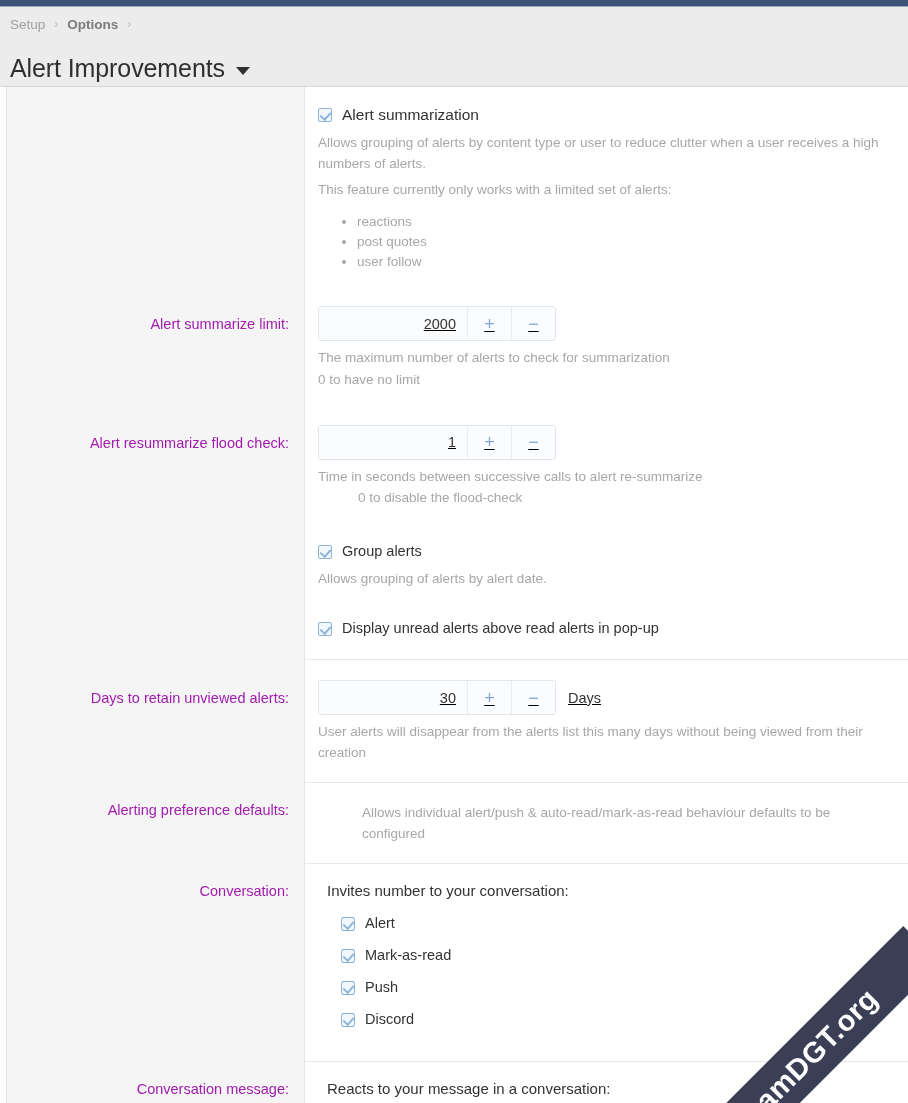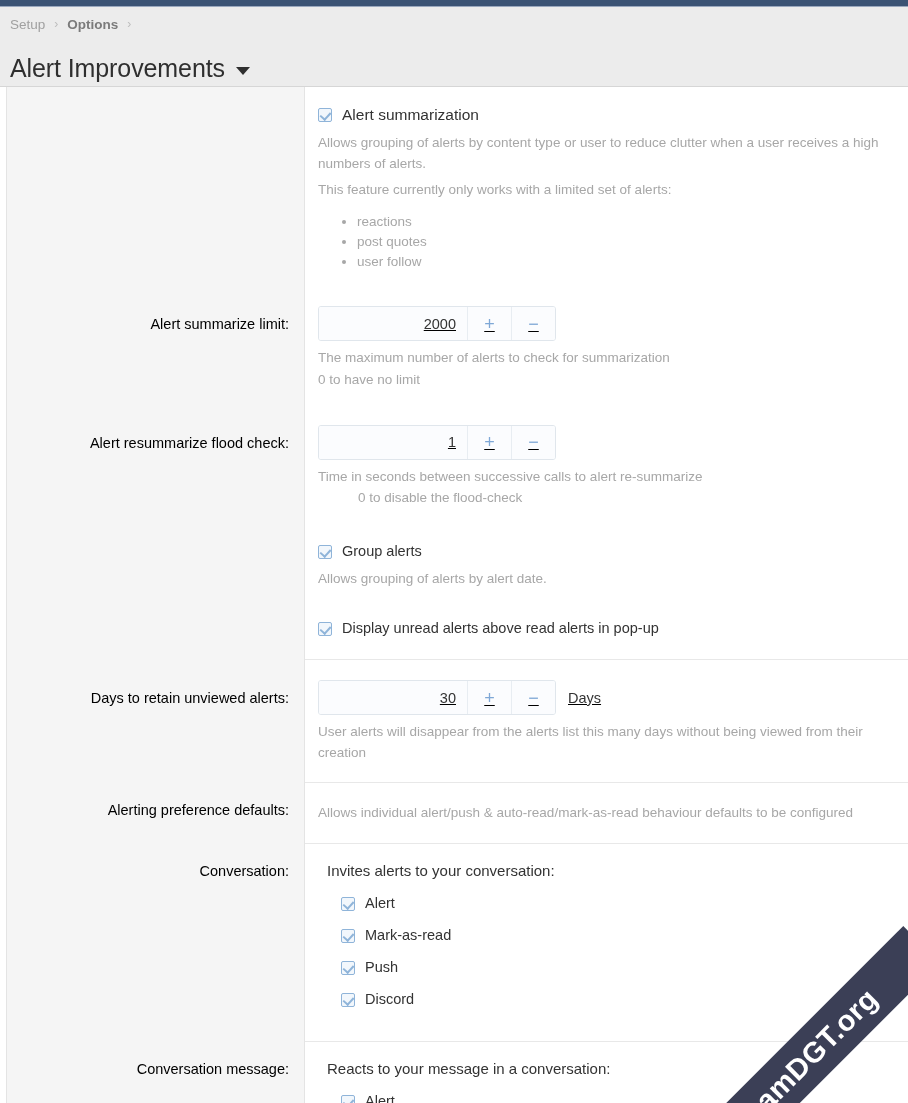--- a/index.html
+++ b/index.html
@@ -89,21 +89,21 @@
     display: flex;
     align-items: flex-start;
     min-height: 10px;
   }
   .row-label {
     width: 305px;
     flex: 0 0 305px;
     text-align: right;
     padding-right: 16px;
     font-size: 14.5px;
-    color: #000000;
+    color: #a21caf;
     line-height: 1.35;
   }
   .row-body {
     flex: 1 1 auto;
     padding-left: 13px;
     padding-right: 14px;
   }
   .divider {
     height: 1px;
     background: #e8e8e8;
@@ -342,33 +342,33 @@
             <button class="numbtn">−</button>
           </div>
           <span class="unit">Days</span>
         </div>
         <div class="desc">User alerts will disappear from the alerts list this many days without being viewed from their creation</div>
       </div>
     </div>
 
     <div class="divider" style="margin-top:19px;"></div>
 
-    <div class="row" style="padding-top:18px;">
+    <div class="row" style="padding-top:18px;gap:44px;">
       <div class="row-label">Alerting preference defaults:</div>
       <div class="row-body">
         <div class="desc" style="margin-top:2px;">Allows individual alert/push &amp; auto-read/mark-as-read behaviour defaults to be configured</div>
       </div>
     </div>
 
     <div class="divider" style="margin-top:19px;"></div>
 
     <div class="row" style="padding-top:18px;">
       <div class="row-label">Conversation:</div>
       <div class="row-body" style="padding-left:22px;">
-        <div class="pref-title">Invites alerts to your conversation:</div>
+        <div class="pref-title">Invites number to your conversation:</div>
         <div class="pref-item">
           <span class="cbox"></span>
           <span class="cb-label">Alert</span>
         </div>
         <div class="pref-item">
           <span class="cbox"></span>
           <span class="cb-label">Mark-as-read</span>
         </div>
         <div class="pref-item">
           <span class="cbox"></span>

